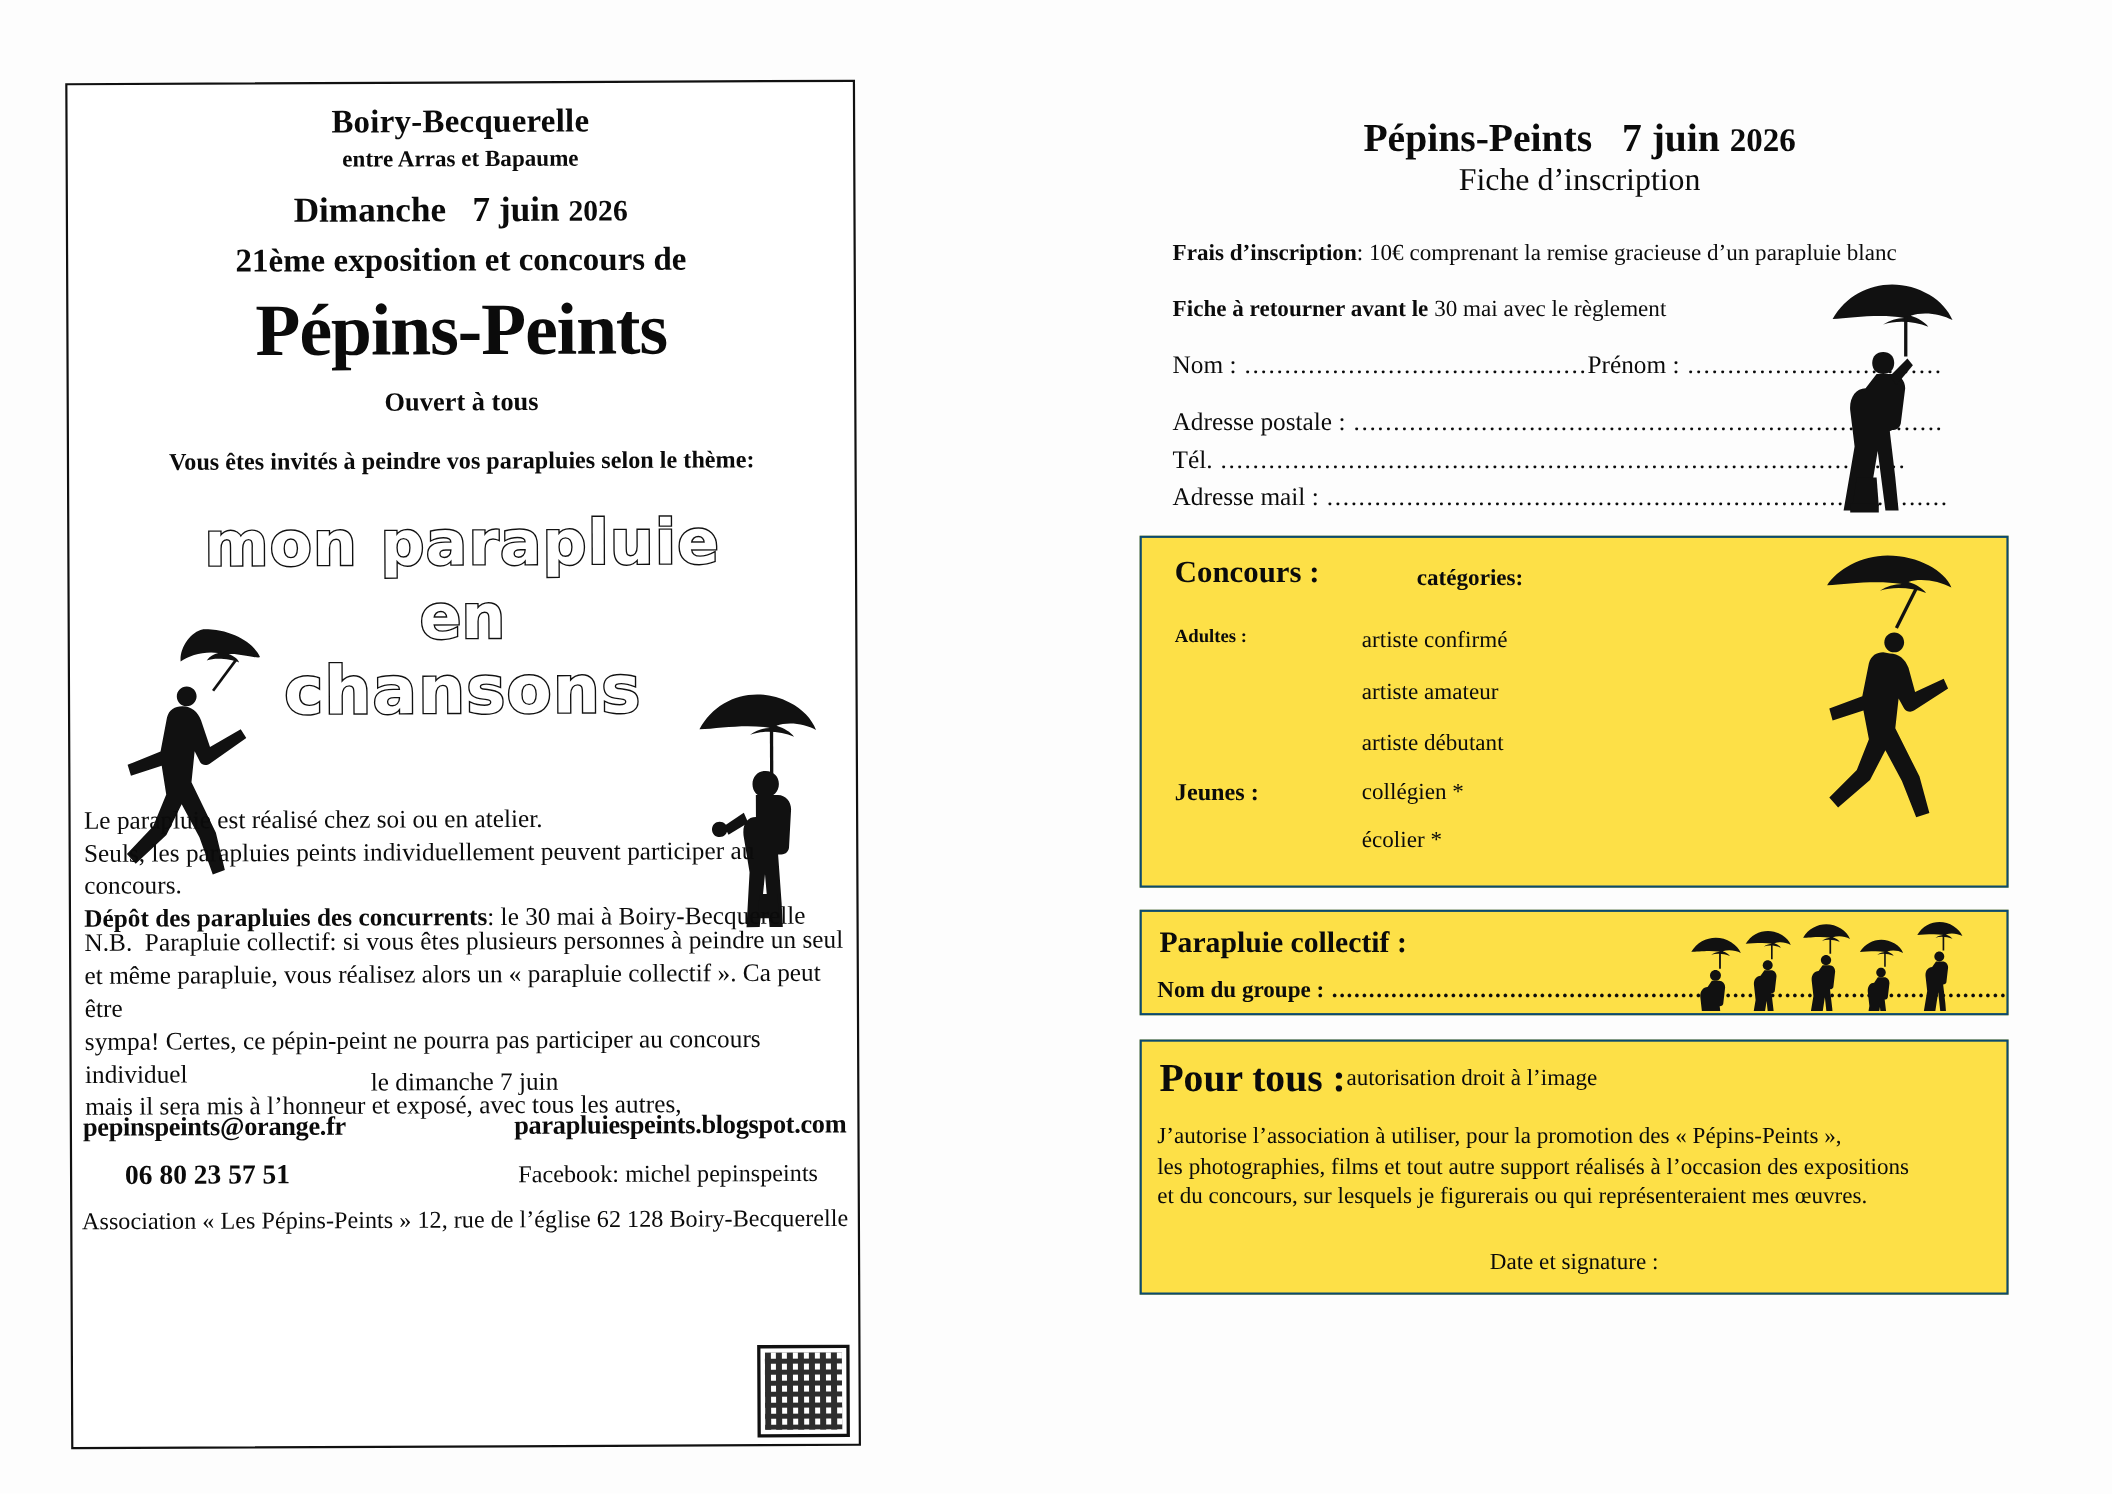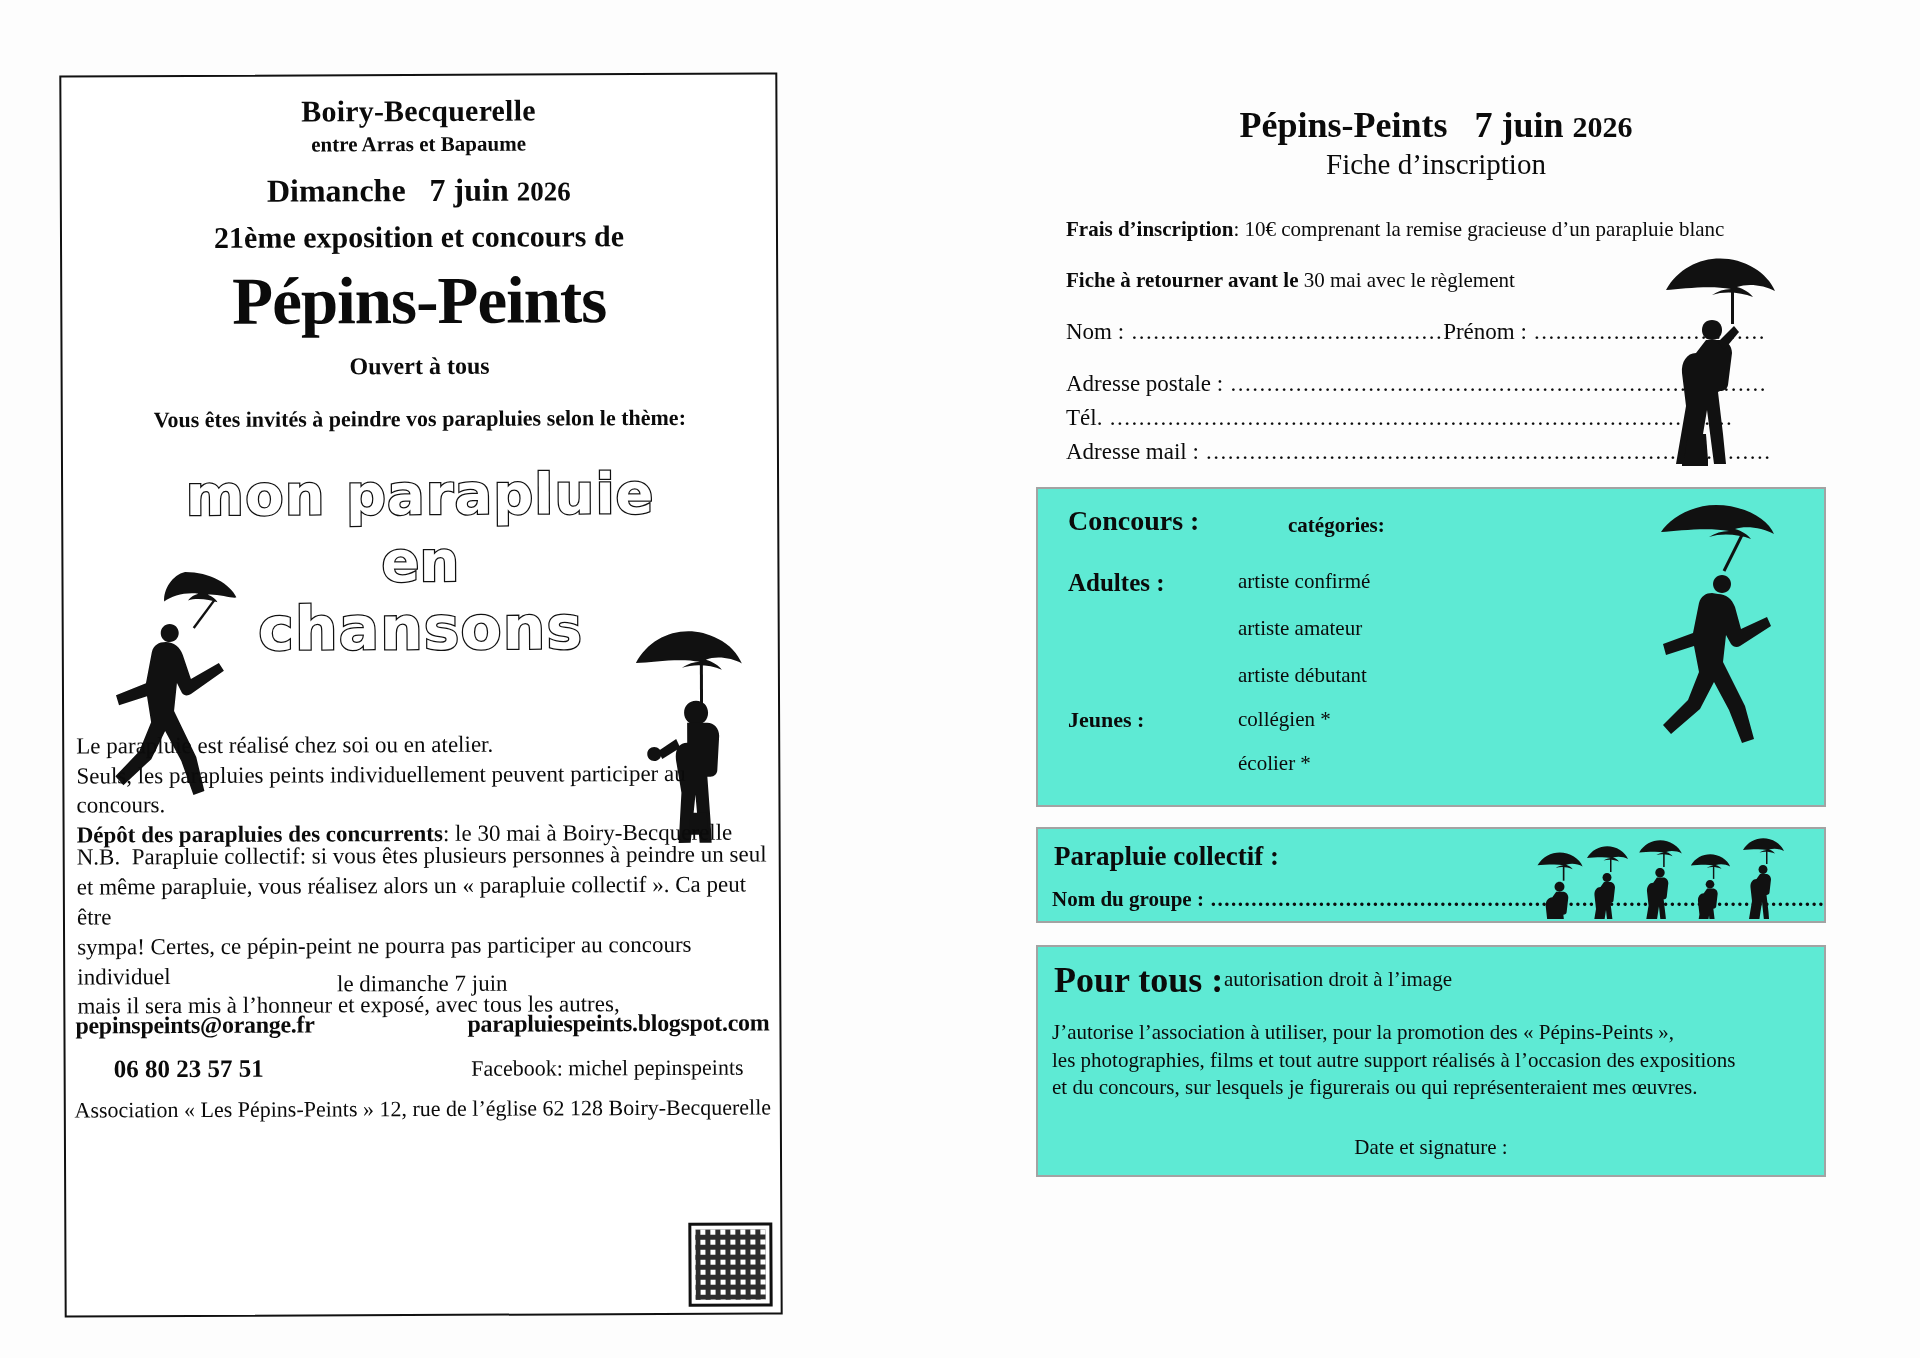--- a/index.html
+++ b/index.html
@@ -122,28 +122,28 @@
   .fees{margin:36px 0 0 36px;font-size:21px;}
   .fees .b{font-weight:bold;}
   .retour{margin:26px 0 0 36px;font-size:21px;}
   .retour .b{font-weight:bold;}
 
   .field{margin:26px 0 0 36px;font-size:23px;white-space:nowrap;}
   .field2{margin:8px 0 0 36px;font-size:23px;white-space:nowrap;}
   .dots{letter-spacing:1.5px;}
 
   .box{
-    border:2px solid #a3a3a3;background:#5eead4;box-sizing:border-box;
+    border:2px solid #0c4a6e;background:#fde047;box-sizing:border-box;
     position:relative;
     padding-left:28px;
   }
   .box-concours{margin:22px 0 0 6px;width:790px;height:320px;}
   .bc-title{position:absolute;left:30px;top:16px;font-weight:bold;font-size:28px;}
   .bc-cat{position:absolute;left:250px;top:24px;font-weight:bold;font-size:21px;}
-  .bc-adultes{position:absolute;left:30px;top:80px;font-weight:bold;font-size:25px;}
+  .bc-adultes{position:absolute;left:30px;top:80px;font-weight:bold;font-size:17px;}
   .bc-jeunes{position:absolute;left:30px;top:218px;font-weight:bold;font-size:22px;}
   .cat-item{position:absolute;left:200px;font-size:21px;}
   .bullet-line{position:absolute;left:30px;top:288px;font-size:21px;}
   .bullet-line .dot{display:inline-block;width:26px;}
   .bullet-line .dotsym{font-size:26px;line-height:1;}
 
   .box-collectif{margin:20px 0 0 6px;width:790px;height:96px;}
   .bcol-title{position:absolute;left:16px;top:12px;font-weight:bold;font-size:27px;text-align:right;}
   .bcol-group{position:absolute;left:14px;top:58px;font-weight:bold;font-size:21px;white-space:nowrap;}
 

